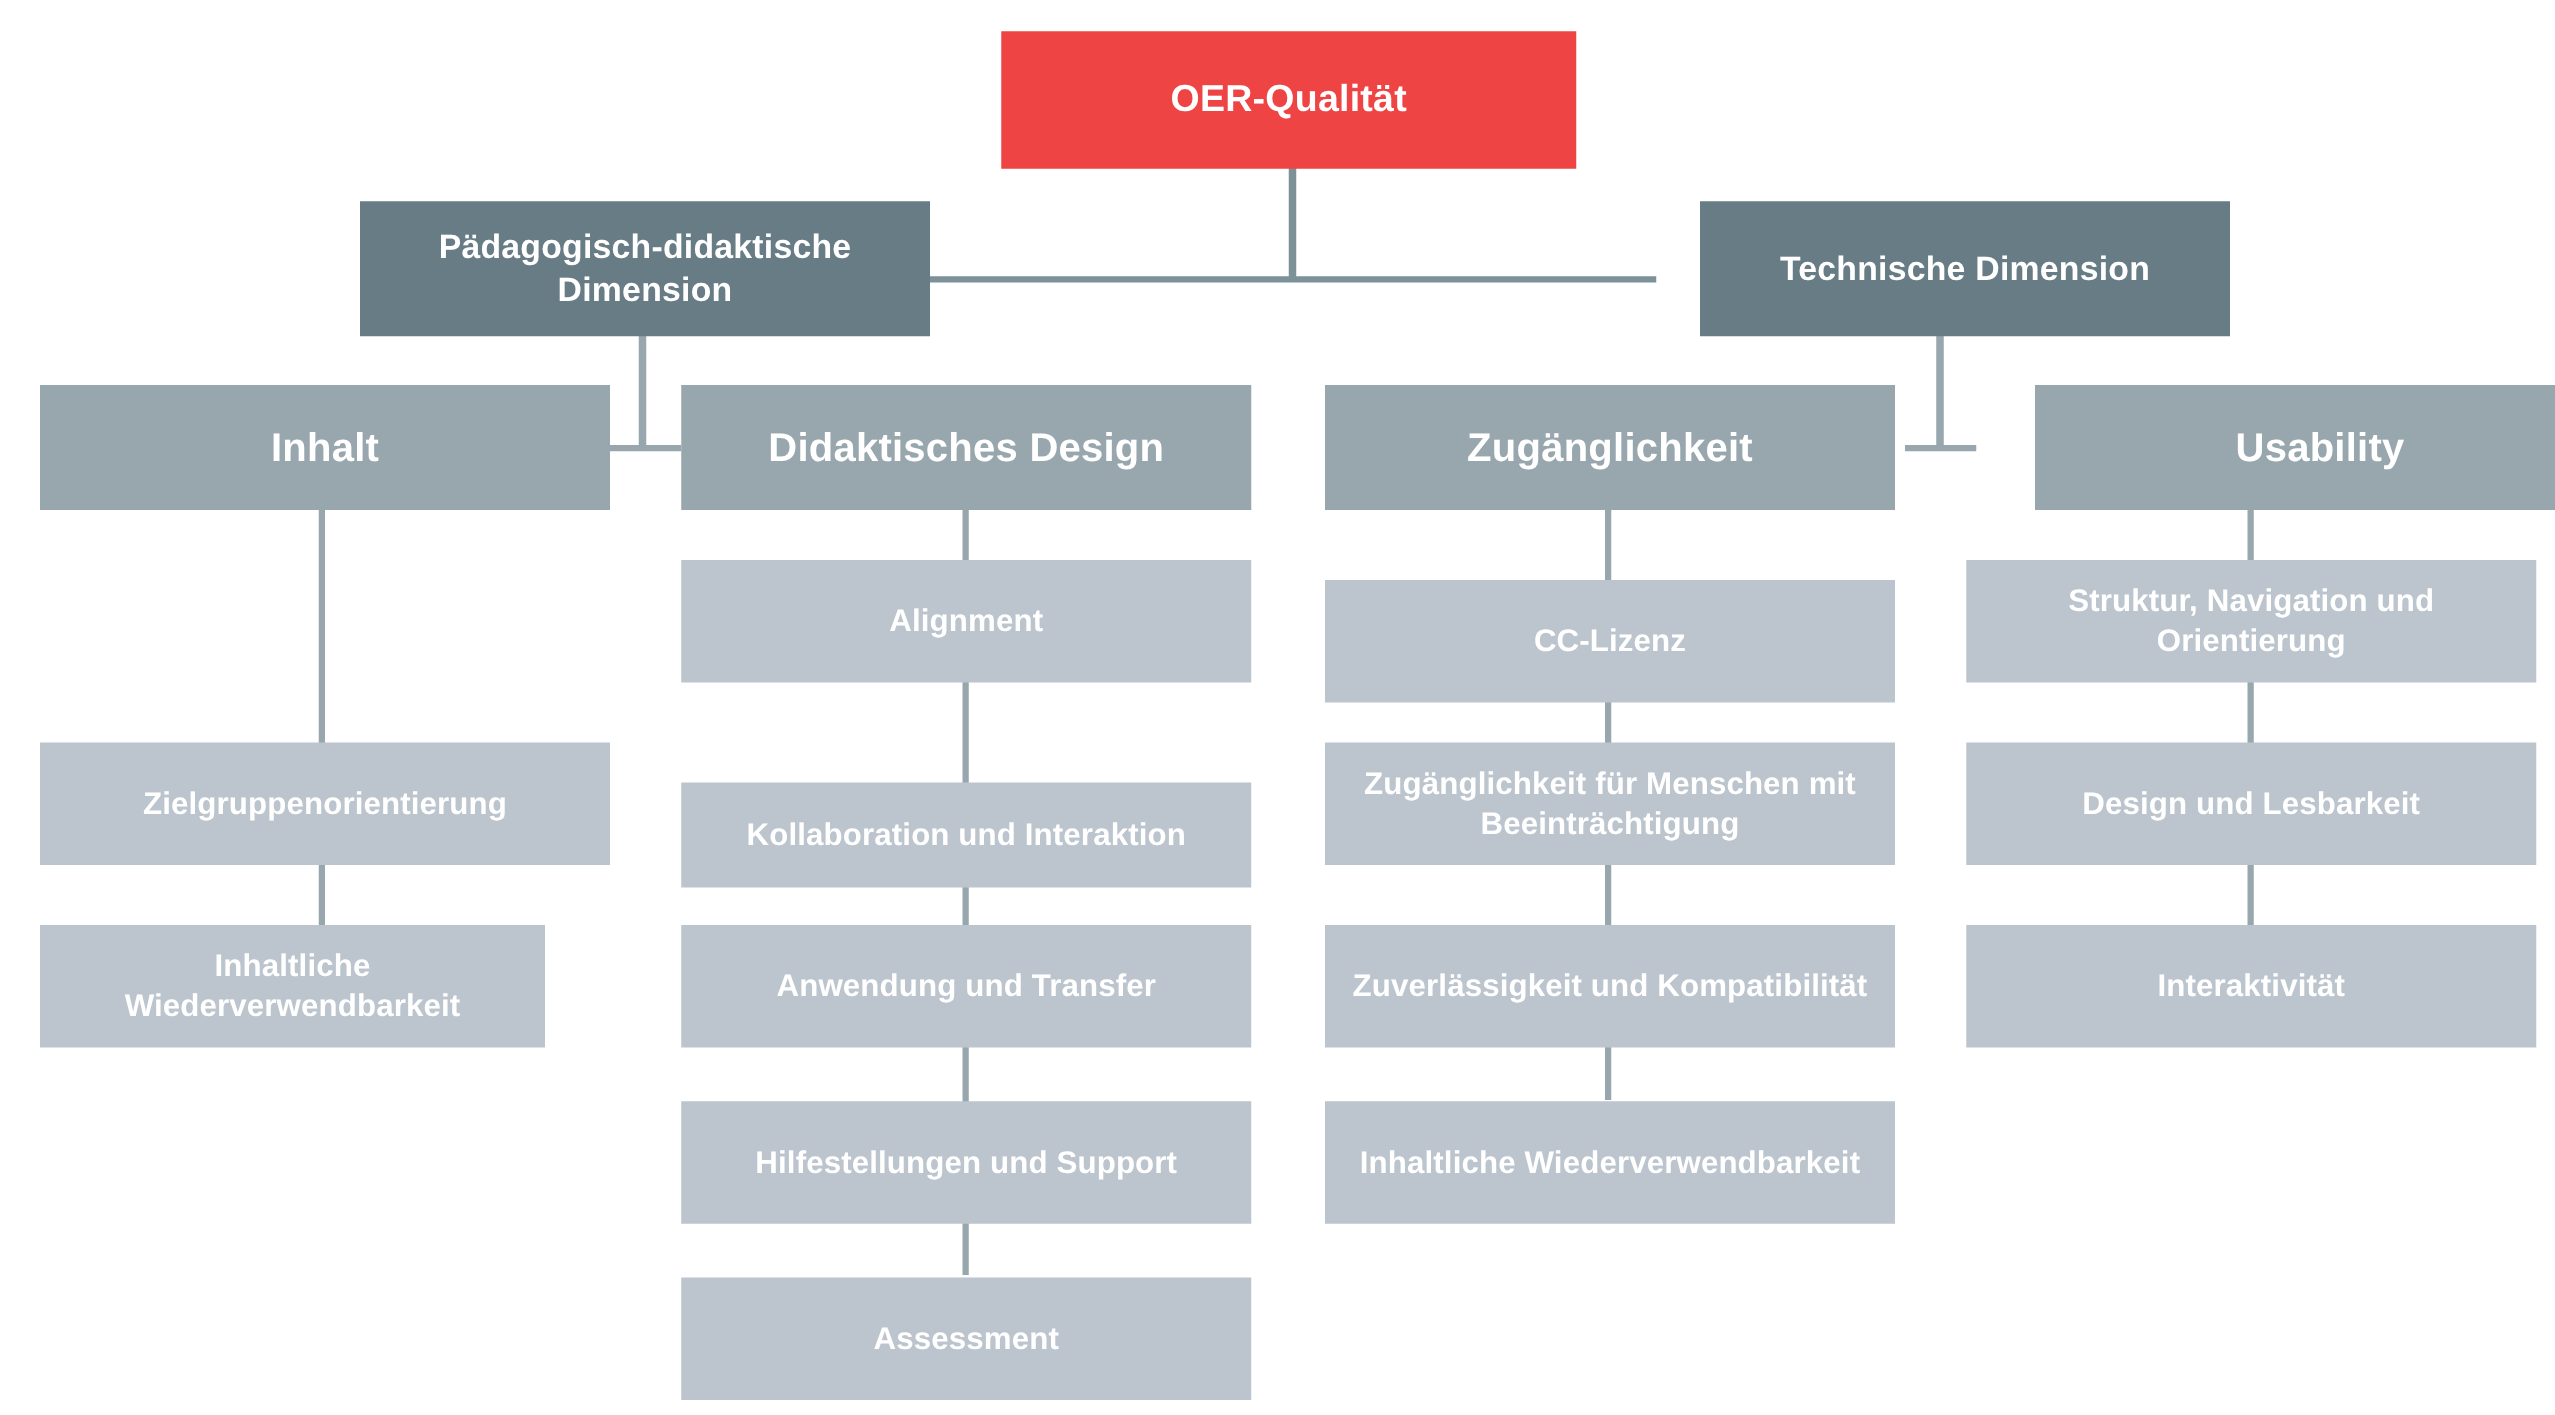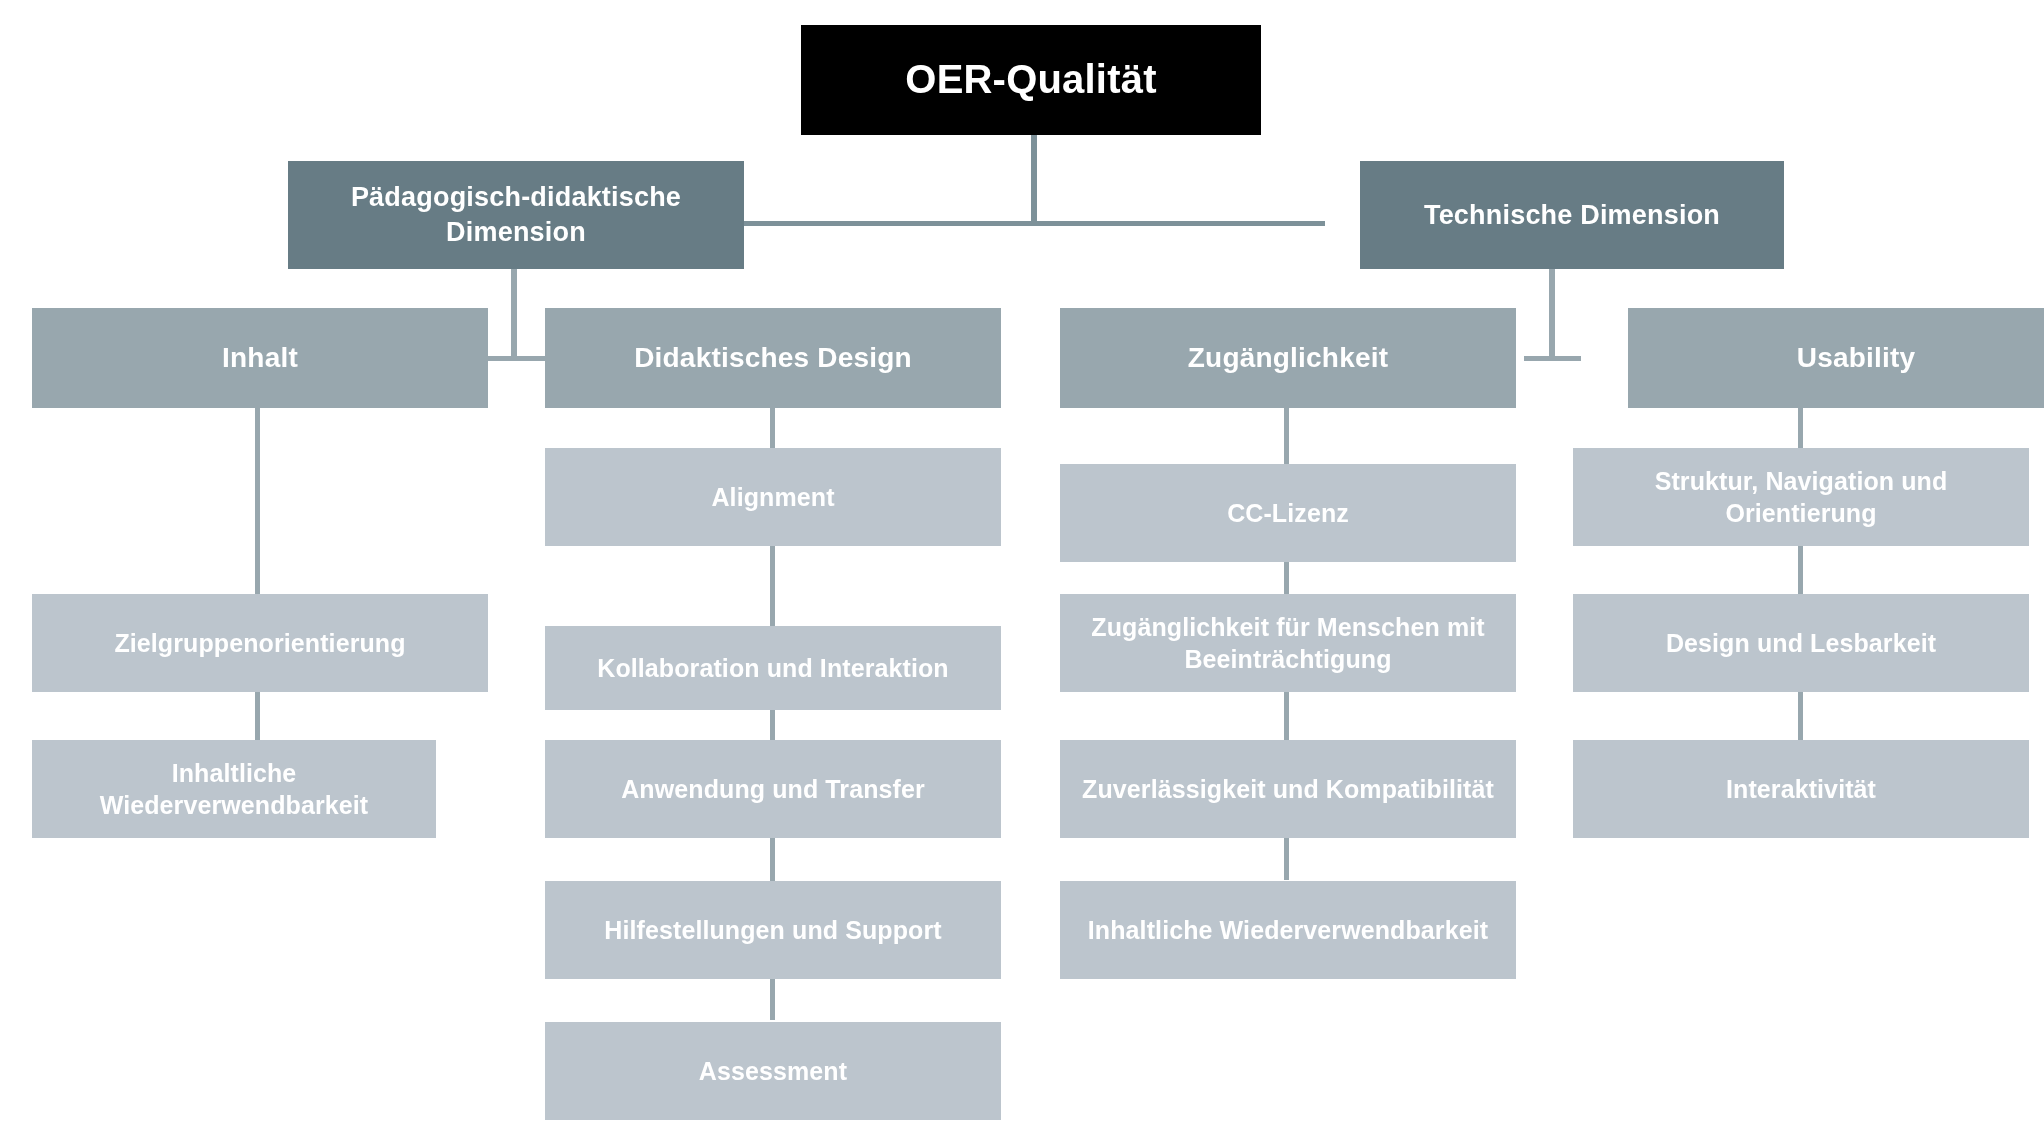--- a/index.html
+++ b/index.html
@@ -26,32 +26,32 @@
     font-weight: bold;
     line-height: 1.28;
     padding: 4px 10px;
     z-index: 2;
   }
   .node-label {
     display: block;
     width: 100%;
   }
   .lvl-root {
-    background: #000000;
-    font-size: 40px;
+    background: #ef4444;
+    font-size: 30px;
     letter-spacing: 0.2px;
   }
   .lvl-dim {
     background: #677c85;
     font-size: 27px;
     letter-spacing: 0.2px;
   }
   .lvl-cat {
     background: #98a7ae;
-    font-size: 28px;
+    font-size: 32px;
     letter-spacing: 0.2px;
   }
   .lvl-leaf {
     background: #bcc5cd;
     font-size: 25px;
     letter-spacing: 0.1px;
   }
   .connector {
     position: absolute;
     background: #98a7ae;

